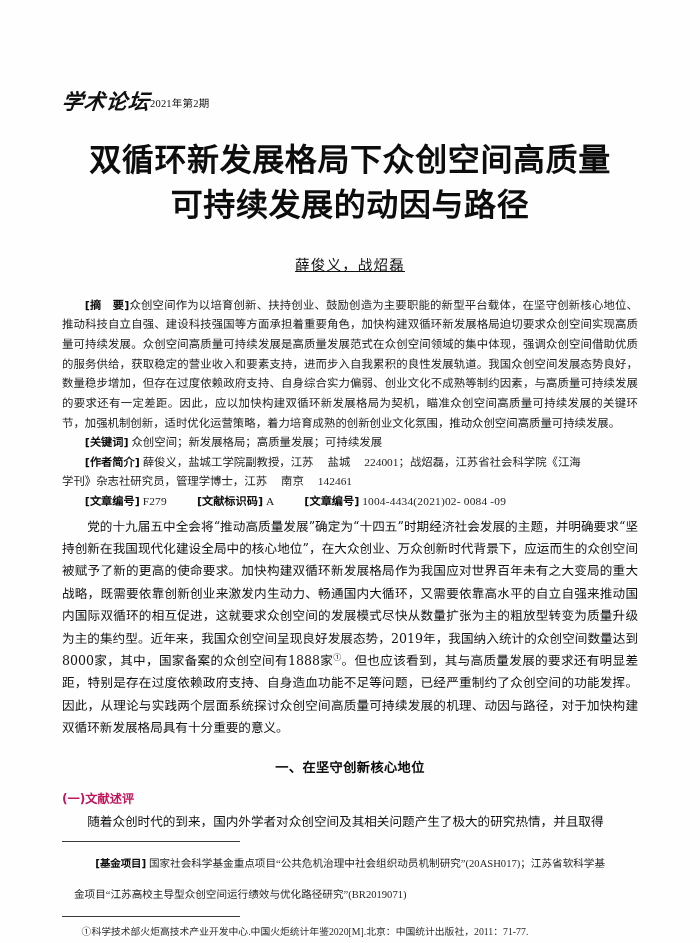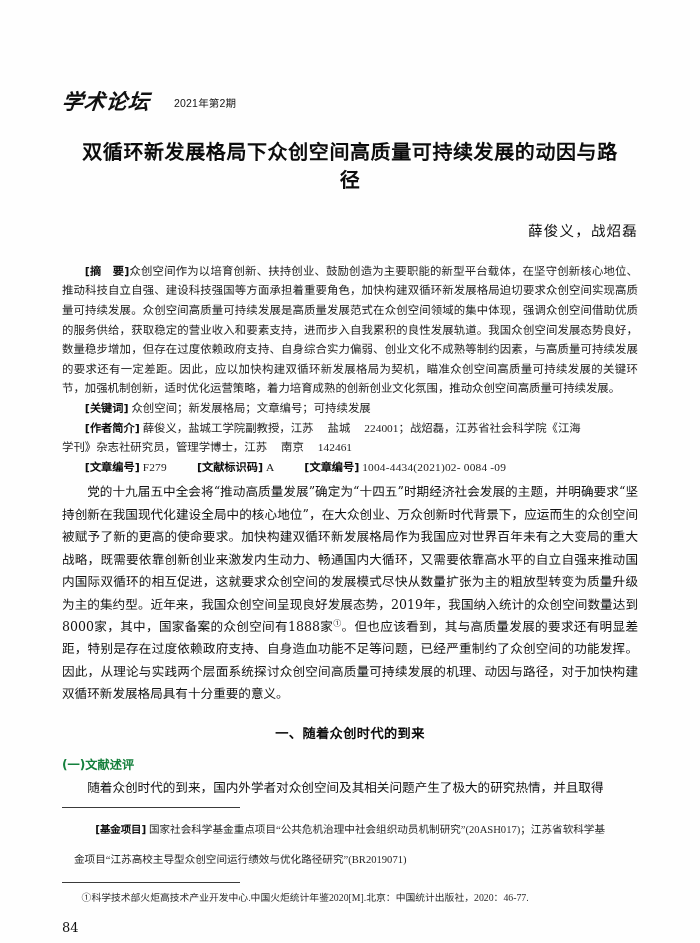--- a/index.html
+++ b/index.html
@@ -41,49 +41,50 @@
     font-family: "DejaVu Serif", "Liberation Serif", serif;
     font-size: 21px;
     font-weight: 700;
     font-style: italic;
     letter-spacing: 1px;
     color: #111;
     line-height: 1;
     transform: skewX(-6deg);
   }
   .masthead-issue {
-    font-family: Liberation Sans, sans-serif;
+    font-family: Liberation Serif, serif;
     font-size: 10.5px;
     color: #111;
-    margin-left: 24px;
+    margin-left: 0;
     padding-bottom: 2px;
     letter-spacing: 0.2px;
   }
 
   
   .title {
     margin-top: 26px;
     text-align: center;
     font-family: "DejaVu Sans", "Liberation Sans", sans-serif;
-    font-size: 20px;
+    font-size: 32px;
     font-weight: 700;
     line-height: 1.42;
     letter-spacing: 0.6px;
     color: #0d0d0d;
     padding: 0 14px;
   }
 
   
   .authors {
     margin-top: 24px;
-    text-align: right;
+    text-align: center;
     font-family: "DejaVu Serif", "Liberation Serif", serif;
     font-size: 14.5px;
     letter-spacing: 1.2px;
     color: #111;
+    text-decoration: underline;
   }
 
   
   .meta-block {
     margin-top: 22px;
     font-family: "Liberation Serif", "DejaVu Serif", serif;
     font-size: 11.4px;
     line-height: 1.72;
     color: #232323;
     text-align: justify;
@@ -153,21 +154,21 @@
     font-weight: 700;
     font-size: 13.2px;
     letter-spacing: 0.4px;
     color: #0d0d0d;
   }
   .h2 {
     margin-top: 13px;
     font-family: "DejaVu Sans", "Liberation Sans", sans-serif;
     font-weight: 700;
     font-size: 12.2px;
-    color: #15803d;
+    color: #be185d;
   }
   .after-h2 {
   }
 
   
   .rule {
     margin-top: 8px;
     width: 178px;
     height: 0;
     border-top: 1px solid #3a3a3a;
@@ -222,48 +223,48 @@
     </div>
 
     <div class="title">双循环新发展格局下众创空间高质量可持续发展的动因与路径</div>
 
     <div class="authors">薛俊义，战炤磊</div>
 
     <div class="meta-block">
 
       <p class="meta-para"><span class="meta-label">[摘　要]</span><span>众创空间作为以培育创新、扶持创业、鼓励创造为主要职能的新型平台载体，在坚守创新核心地位、推动科技自立自强、建设科技强国等方面承担着重要角色，加快构建双循环新发展格局迫切要求众创空间实现高质量可持续发展。众创空间高质量可持续发展是高质量发展范式在众创空间领域的集中体现，强调众创空间借助优质的服务供给，获取稳定的营业收入和要素支持，进而步入自我累积的良性发展轨道。我国众创空间发展态势良好，数量稳步增加，但存在过度依赖政府支持、自身综合实力偏弱、创业文化不成熟等制约因素，与高质量可持续发展的要求还有一定差距。因此，应以加快构建双循环新发展格局为契机，瞄准众创空间高质量可持续发展的关键环节，加强机制创新，适时优化运营策略，着力培育成熟的创新创业文化氛围，推动众创空间高质量可持续发展。</span></p>
 
-      <p class="meta-line"><span class="meta-label">[关键词]</span> <span>众创空间；新发展格局；文章编号；可持续发展</span></p>
+      <p class="meta-line"><span class="meta-label">[关键词]</span> <span>众创空间；新发展格局；高质量发展；可持续发展</span></p>
 
       <p class="meta-line"><span class="meta-label">[作者简介]</span> <span>薛俊义，盐城工学院副教授，江苏</span><span class="addr-gap"></span><span>盐城</span><span class="addr-gap"></span><span>224001；战炤磊，江苏省社会科学院《江海</span></p>
 
       <p class="meta-cont"><span>学刊》杂志社研究员，管理学博士，江苏</span><span class="addr-gap"></span><span>南京</span><span class="addr-gap"></span><span>142461</span></p>
 
       <p class="codes"><span class="meta-label">[文章编号]</span> <span class="code-val">F279</span><span class="gap"></span><span class="meta-label">[文献标识码]</span> <span class="code-val">A</span><span class="gap"></span><span class="meta-label">[文章编号]</span> <span class="code-val">1004-4434(2021)02- 0084 -09</span></p>
 
     </div>
 
     <div class="body-text">
       <p><span>党的十九届五中全会将“推动高质量发展”确定为“十四五”时期经济社会发展的主题，并明确要求“坚持创新在我国现代化建设全局中的核心地位”，在大众创业、万众创新时代背景下，应运而生的众创空间被赋予了新的更高的使命要求。加快构建双循环新发展格局作为我国应对世界百年未有之大变局的重大战略，既需要依靠创新创业来激发内生动力、畅通国内大循环，又需要依靠高水平的自立自强来推动国内国际双循环的相互促进，这就要求众创空间的发展模式尽快从数量扩张为主的粗放型转变为质量升级为主的集约型。近年来，我国众创空间呈现良好发展态势，2019年，我国纳入统计的众创空间数量达到8000家，其中，国家备案的众创空间有1888家</span><sup class="fn">①</sup><span>。但也应该看到，其与高质量发展的要求还有明显差距，特别是存在过度依赖政府支持、自身造血功能不足等问题，已经严重制约了众创空间的功能发挥。因此，从理论与实践两个层面系统探讨众创空间高质量可持续发展的机理、动因与路径，对于加快构建双循环新发展格局具有十分重要的意义。</span></p>
     </div>
 
-    <div class="h1">一、随着众创时代的到来</div>
+    <div class="h1">一、在坚守创新核心地位</div>
     <div class="h2">(一)文献述评</div>
 
     <div class="body-text after-h2">
       <p>随着众创时代的到来，国内外学者对众创空间及其相关问题产生了极大的研究热情，并且取得</p>
     </div>
 
     <div class="rule"></div>
 
     <div class="fund">
       <p class="fund-first"><span class="fund-label">[基金项目]</span> <span>国家社会科学基金重点项目“公共危机治理中社会组织动员机制研究”(20ASH017)；江苏省软科学基</span></p>
       <p>金项目“江苏高校主导型众创空间运行绩效与优化路径研究”(BR2019071)</p>
     </div>
 
     <div class="rule2"></div>
 
-    <div class="refnote">①科学技术部火炬高技术产业开发中心.中国火炬统计年鉴2020[M].北京：中国统计出版社，2020：46-77.</div>
+    <div class="refnote">①科学技术部火炬高技术产业开发中心.中国火炬统计年鉴2020[M].北京：中国统计出版社，2011：71-77.</div>
 
     <div class="folio">84</div>
 
   </div>
 </div>
 
 </body></html>

